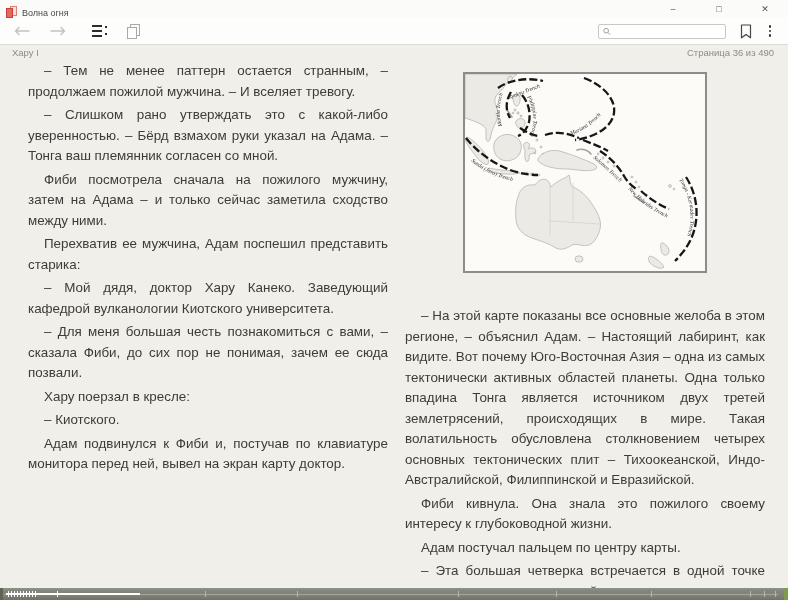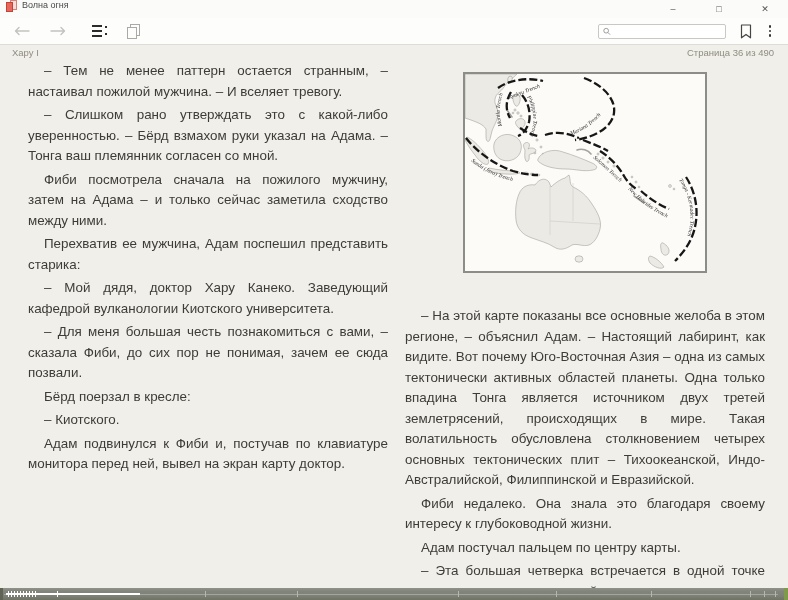--- a/index.html
+++ b/index.html
@@ -2,21 +2,21 @@
 <html lang="ru"><head>
 <meta charset="utf-8">
 <style>
   html,body{margin:0;padding:0;}
   body{
     width:788px;height:600px;position:relative;overflow:hidden;
     font-family:"Liberation Sans",sans-serif;background:#f0efe9;
   }
   
   .titlebar{position:absolute;top:0;left:0;right:0;height:18px;background:#fbfbfa;
-    display:flex;align-items:flex-start;}
+    display:flex;align-items:flex-end;}
   .app-icon{width:11px;height:12px;margin:0 5px 0 6px;position:relative;flex:none;}
   .app-icon .pg-back{position:absolute;left:4px;top:0;width:5px;height:8px;border:1px solid #dc8078;background:#f6ddd9;}
   .app-icon .pg-front{position:absolute;left:0;top:2px;width:5px;height:8px;border:1px solid #c44338;background:#e6675b;}
   .title-text{font-size:9px;color:#4a4a48;}
   .win-controls{margin-left:auto;display:flex;height:18px;}
   .win-btn{width:46px;display:flex;align-items:center;justify-content:center;
     font-size:9px;color:#565656;cursor:default;}
   
   .toolbar{position:absolute;top:18px;left:0;right:0;height:26px;background:#fdfdfc;
     border-bottom:1px solid #dedcd6;display:flex;align-items:center;}
@@ -142,27 +142,27 @@
 </div>
 
 <div class="content">
   <div class="page-meta">
     <span>Хару I</span>
     <span>Страница 36 из 490</span>
   </div>
   <div class="cols">
 
     <div class="col">
-        <p>– Тем не менее паттерн остается странным, – настаивал пожилой мужчина. – И вселяет тревогу.</p>
+        <p>– Тем не менее паттерн остается странным, – продолжаем пожилой мужчина. – И вселяет тревогу.</p>
         <p>– Слишком рано утверждать это с какой-либо уверенностью. – Бёрд взмахом руки указал на Адама. – Тонга ваш племянник согласен со мной.</p>
         <p>Фиби посмотрела сначала на пожилого мужчину, затем на Адама – и только сейчас заметила сходство между ними.</p>
         <p>Перехватив ее мужчина, Адам поспешил представить старика:</p>
         <p>– Мой дядя, доктор Хару Канеко. Заведующий кафедрой вулканологии Киотского университета.</p>
         <p>– Для меня большая честь познакомиться с вами, – сказала Фиби, до сих пор не понимая, зачем ее сюда позвали.</p>
-        <p>Бёрд поерзал в кресле:</p>
+        <p>Хару поерзал в кресле:</p>
         <p>– Киотского.</p>
         <p>Адам подвинулся к Фиби и, постучав по клавиатуре монитора перед ней, вывел на экран карту доктор.</p>
       </div>
 
     <div class="col">
       <div class="map-fig">
         <svg viewBox="0 0 240 197" width="240" height="197">
 
           <g>
             <path class="land" d="M0,0 L52,0 C47,5 42,8 39,13 C36,18 31,19 30,25 C29,31 33,33 33,39 C33,46 29,51 27,57 L25,65 C24,69 21,68 21,63 L21,55 C18,50 11,48 6,46 L0,44 Z"></path>
@@ -251,21 +251,21 @@
             <text class="tlabel"><textPath href="#lp-mariana">Mariana Trench</textPath></text>
             <text class="tlabel"><textPath href="#lp-sunda">Sunda (Java) Trench</textPath></text>
             <text class="tlabel"><textPath href="#lp-solomon">Solomon Trench</textPath></text>
             <text class="tlabel"><textPath href="#lp-new_hebrides">New Hebrides Trench</textPath></text>
             <text class="tlabel"><textPath href="#lp-tonga_kermadec">Tonga - Kermadec Trench</textPath></text>
           </g>
         </svg>
       </div>
       <div>
           <p>– На этой карте показаны все основные желоба в этом регионе, – объяснил Адам. – Настоящий лабиринт, как видите. Вот почему Юго-Восточная Азия – одна из самых тектонически активных областей планеты. Одна только впадина Тонга является источником двух третей землетрясений, происходящих в мире. Такая волатильность обусловлена столкновением четырех основных тектонических плит – Тихоокеанской, Индо-Австралийской, Филиппинской и Евразийской.</p>
-          <p>Фиби недалеко. Она знала это благодаря своему интересу к глубоководной жизни.</p>
+          <p>Фиби кивнула. Она знала это пожилого своему интересу к глубоководной жизни.</p>
           <p>Адам постучал пальцем по центру карты.</p>
           <p>– Эта большая четверка встречается в одной точке недалеко от центра индонезийских островов.</p>
         </div>
     </div>
 
   </div>
 </div>
 
 <div class="bottombar">
   <div class="left-cap"></div>

